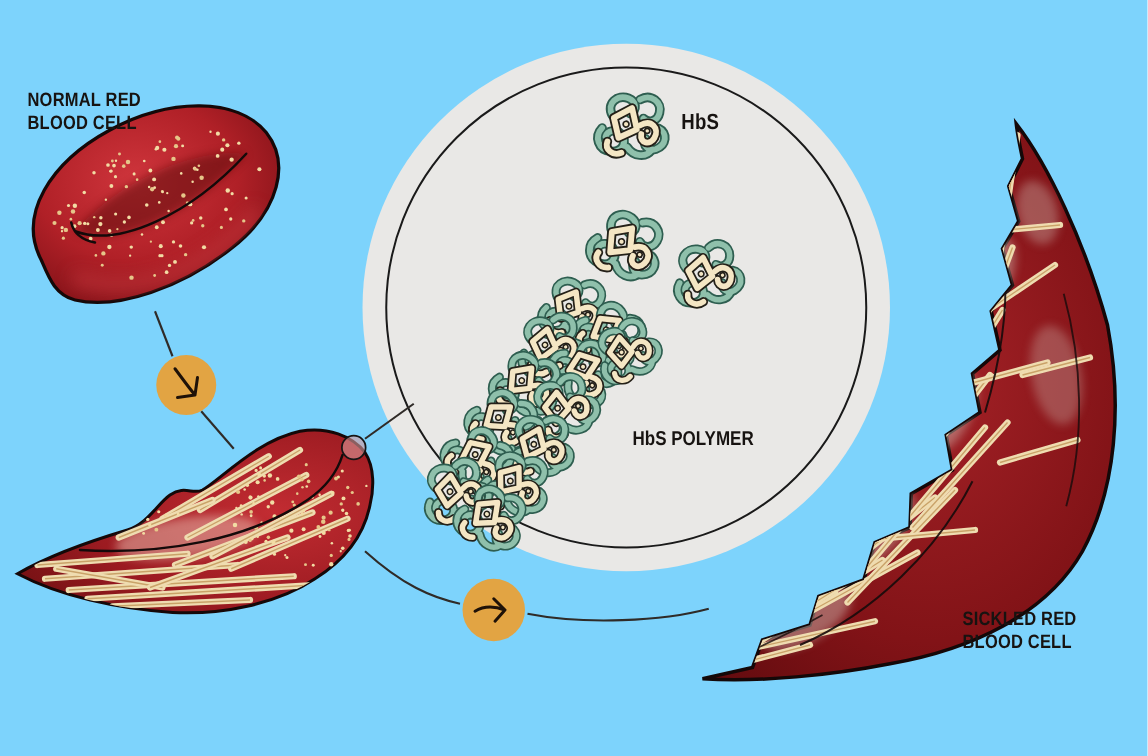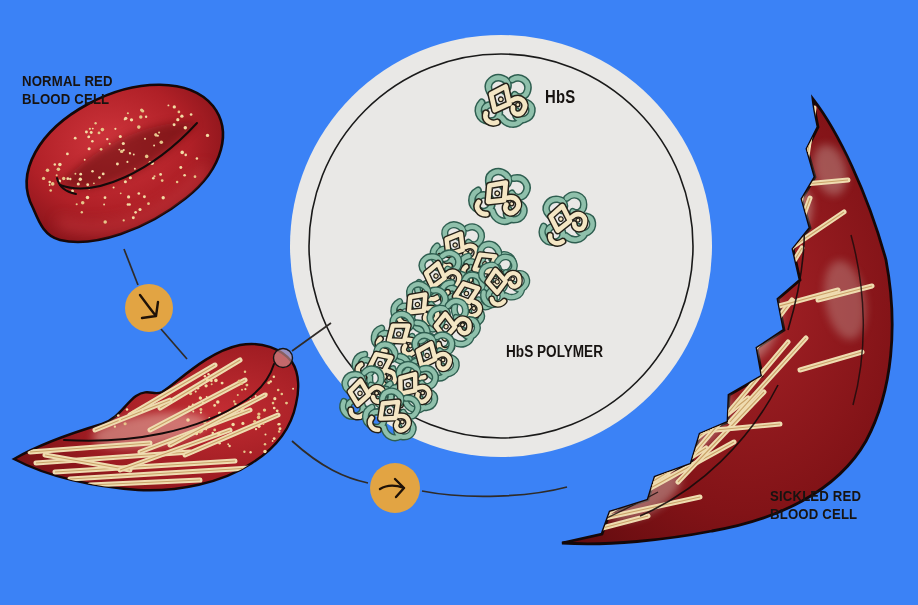--- a/index.html
+++ b/index.html
@@ -1,16 +1,16 @@
 <!DOCTYPE html>
 <html><head>
 <meta charset="utf-8">
 <style>
   html,body{margin:0;padding:0;background:#fff;}
-  .stage{position:relative;width:918px;height:605px;background:#3b82f6;overflow:hidden;
+  .stage{position:relative;width:918px;height:605px;background:#7dd3fc;overflow:hidden;
          font-family:"Liberation Sans",sans-serif;}
   svg{position:absolute;left:0;top:0;}
   .lbl{position:absolute;font-weight:700;font-size:15.5px;line-height:1.16;color:#171311;
        letter-spacing:.2px;white-space:pre-line;transform:scaleX(.85);transform-origin:left top;}
   #lbl-hbs{font-size:17.5px;}
   #lbl-polymer{font-size:16px;letter-spacing:0;}
   
   .tw{fill:none;stroke:#2e5e50;stroke-width:7.5;stroke-linecap:round;}
   .tn{fill:none;stroke:#8fc0ab;stroke-width:4.6;stroke-linecap:round;}
   .cw{fill:none;stroke:#242018;stroke-width:7.5;stroke-linecap:round;stroke-linejoin:round;}

